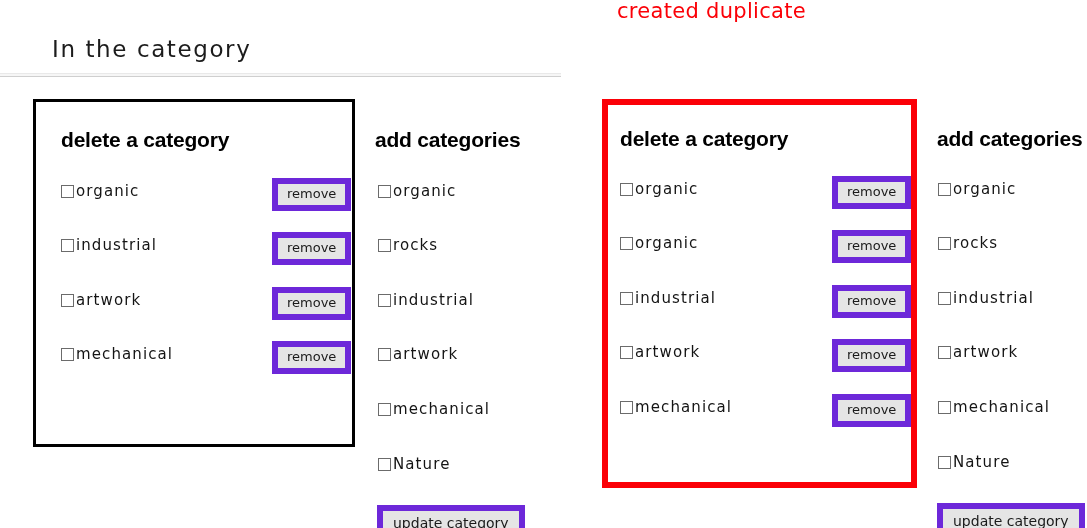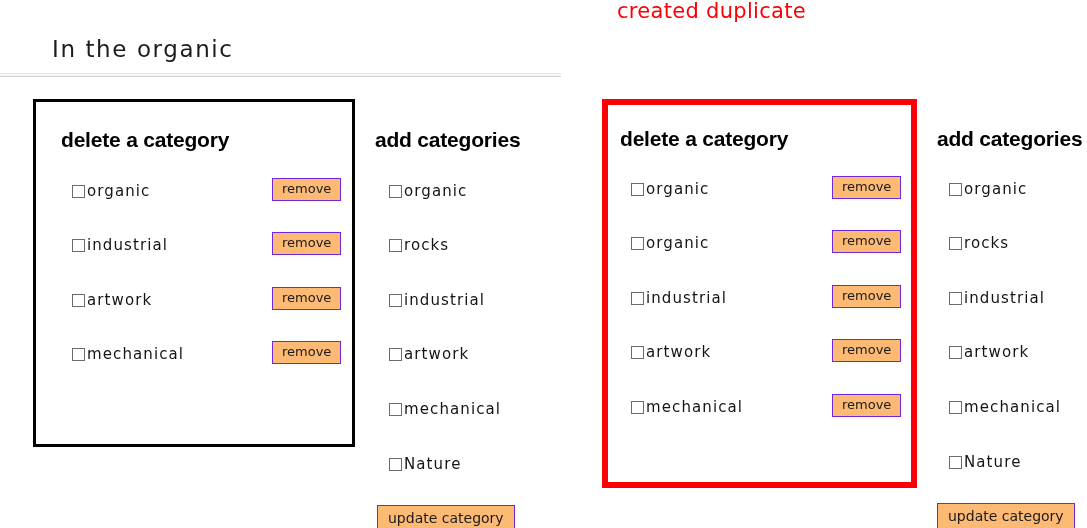--- a/index.html
+++ b/index.html
@@ -81,21 +81,20 @@
     letter-spacing: -0.2px;
     color: #000000;
     white-space: nowrap;
   }
 
   .cat-row {
     position: absolute;
     display: flex;
     align-items: center;
     white-space: nowrap;
-    margin-left: 11px;
   }
   .chk {
     width: 13px;
     height: 13px;
     min-width: 13px;
     border: 1px solid #6b6b6b;
     background: #ffffff;
     display: inline-block;
     margin-right: 2px;
   }
@@ -104,35 +103,35 @@
     font-size: 15px;
     letter-spacing: 1.1px;
     color: #141414;
   }
 
   .btn {
     position: absolute;
     font-family: "DejaVu Sans", sans-serif;
     font-size: 13px;
     color: #1a1a1a;
-    background: #fdba74;
-    border: 1px solid #6d28d9;
+    background: #e5e5e5;
+    border: 6px solid #6d28d9;
     padding: 3px 9px 4px 9px;
     white-space: nowrap;
     line-height: 14px;
   }
   .btn-update {
     padding: 5px 10px 6px 10px;
     font-size: 14px;
   }
 </style>
 </head>
 <body>
 
-<div id="page-title">In the organic</div>
+<div id="page-title">In the category</div>
 <div id="title-rule"></div>
 
 <div id="annotation">
   <div>created duplicate</div>
 </div>
 
 <div class="panel-box box-black"></div>
 
 <div class="col-heading" style="left:61px; top:128px;">delete a category</div>
 

